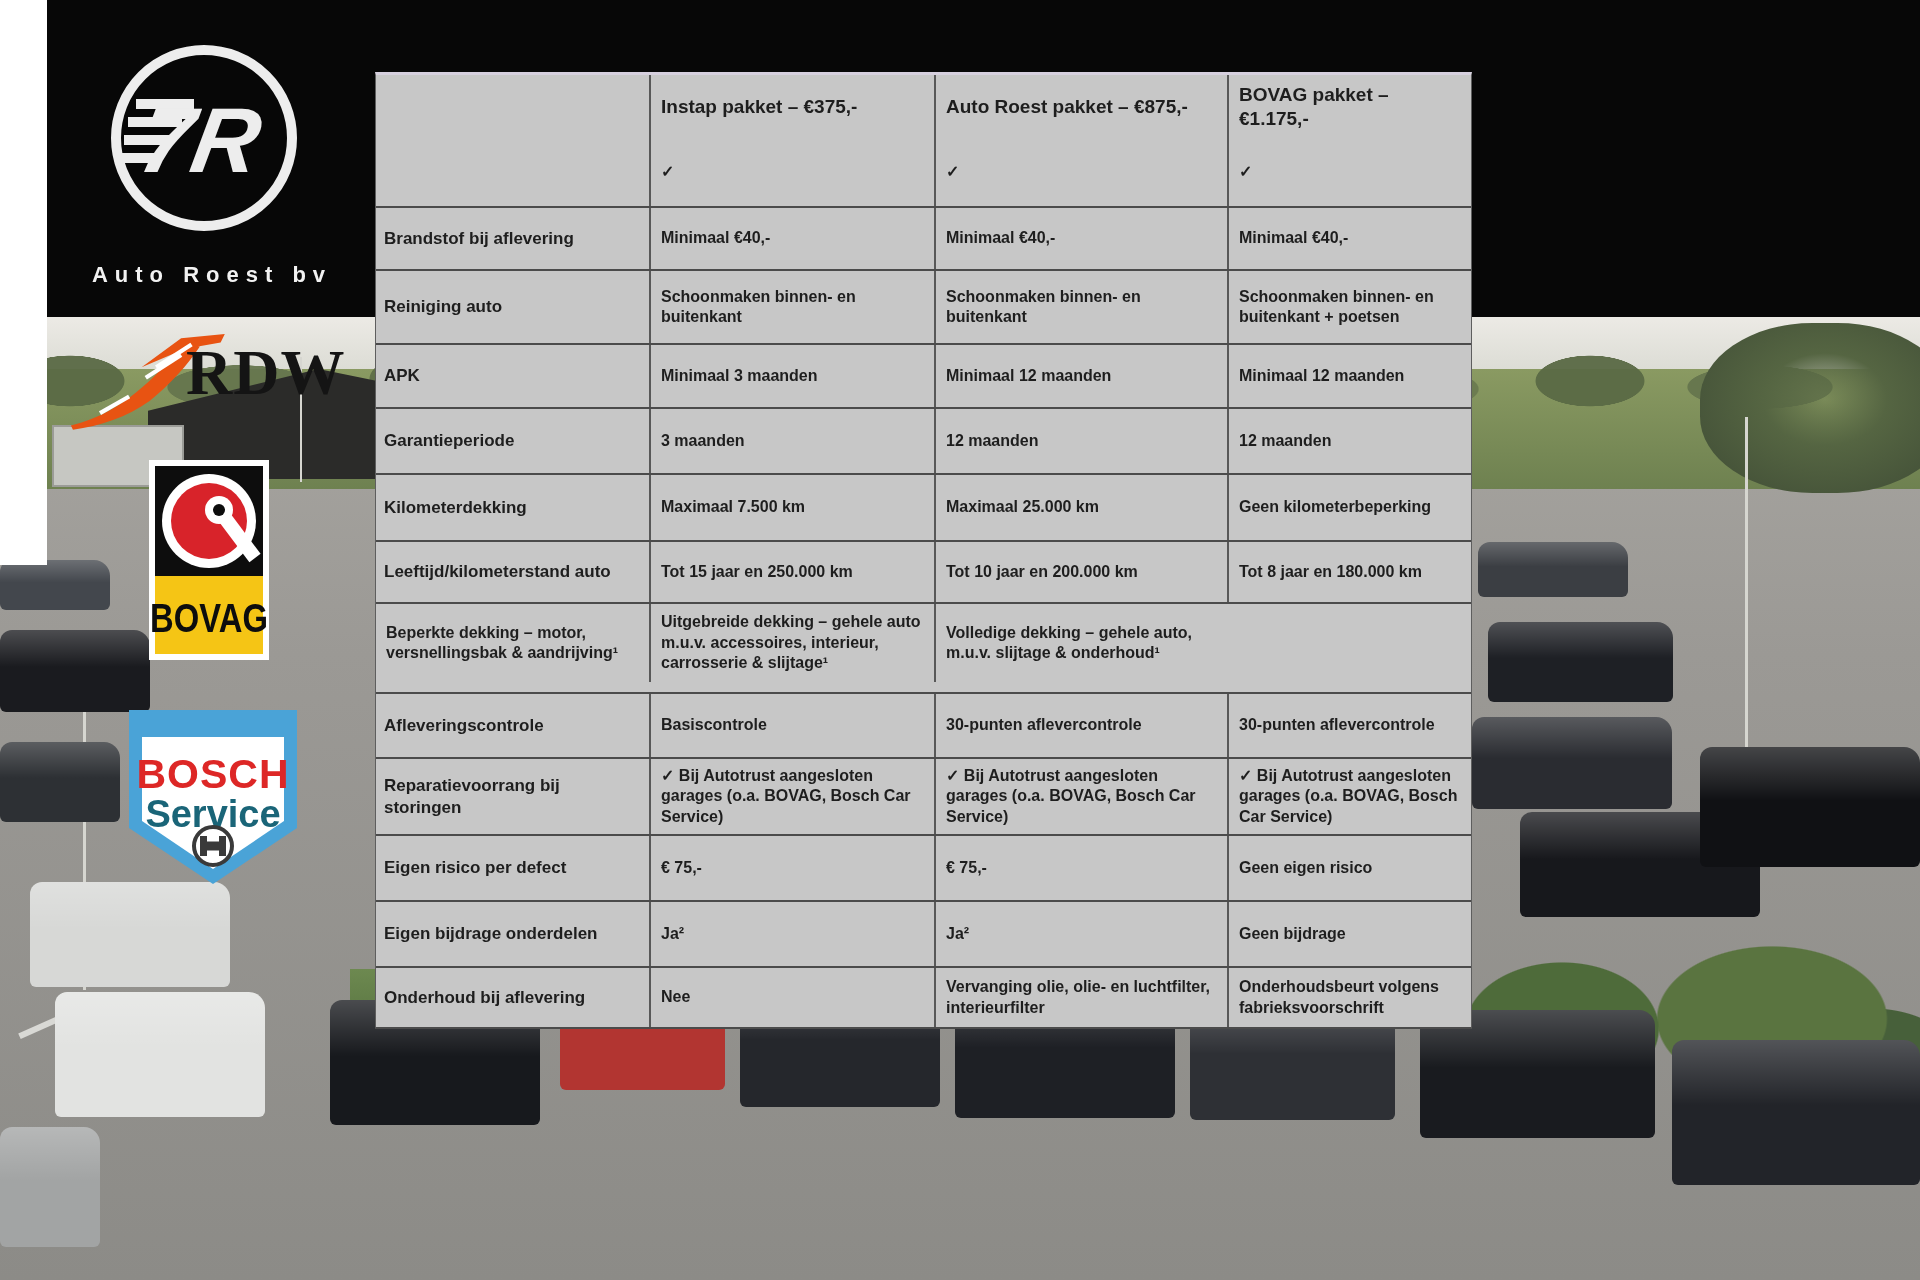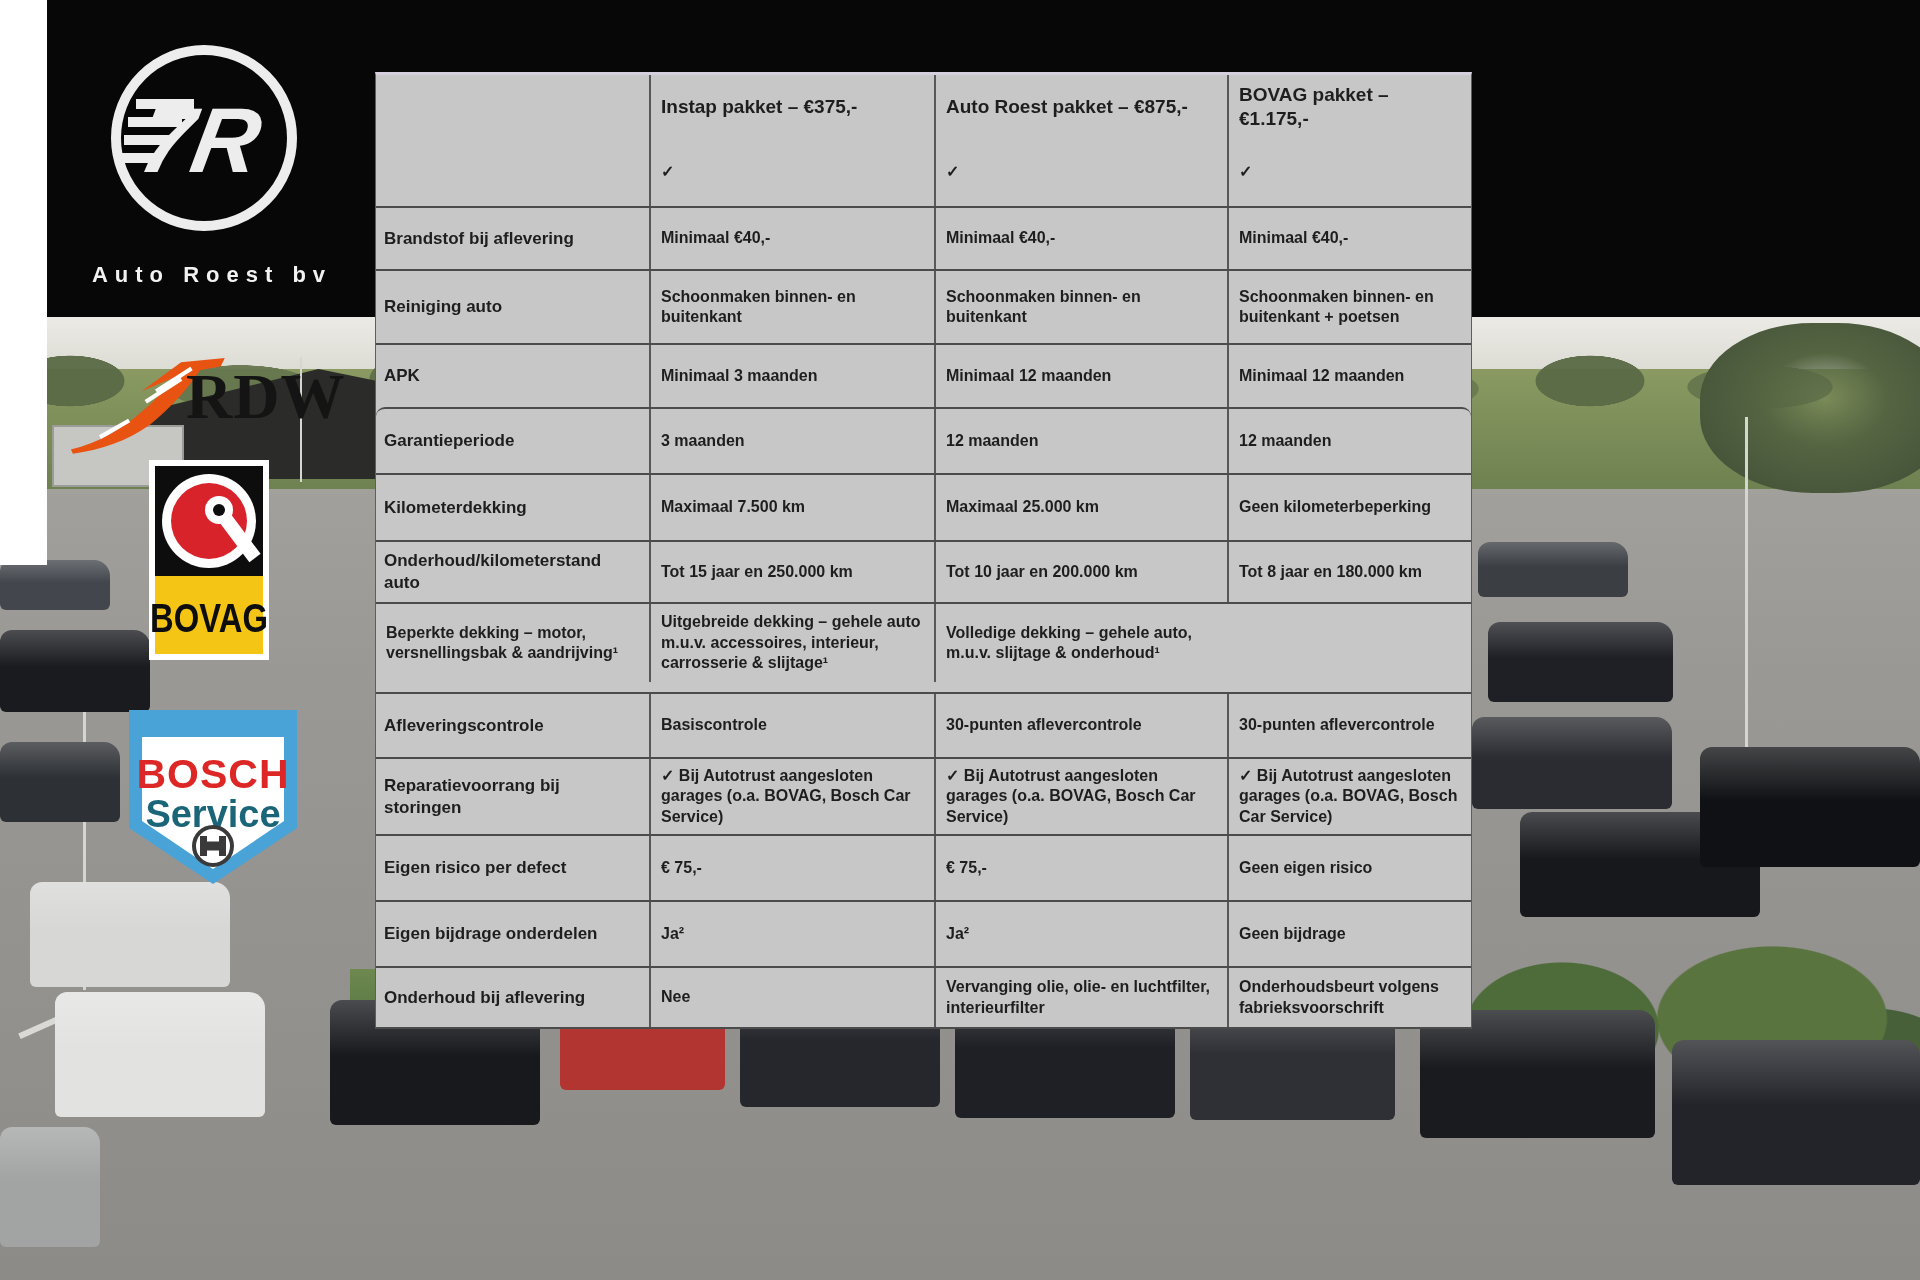--- a/index.html
+++ b/index.html
@@ -40,21 +40,21 @@
   .left-margin{position:absolute;left:0;top:0;width:47px;height:565px;background:#ffffff;z-index:3;}
   .black-band{position:absolute;left:47px;top:0;width:1873px;height:317px;
               background:var(--band-black,#070707);z-index:2;}
 
   
   .ar-logo{position:absolute;left:104px;top:38px;width:200px;height:200px;z-index:4;}
   .ar-name{position:absolute;left:47px;top:262px;width:330px;z-index:4;text-align:center;
            color:#f2f2f2;font-size:22px;font-weight:700;letter-spacing:7px;white-space:nowrap;}
 
   
-  .rdw{position:absolute;left:68px;top:356px;width:280px;height:104px;z-index:4;text-align:center;}
+  .rdw{position:absolute;left:68px;top:332px;width:280px;height:104px;z-index:4;text-align:center;}
   .rdw-wing{position:absolute;left:0;top:0;width:168px;height:104px;}
   .rdw-text{position:absolute;left:118px;top:4px;font-family:"Liberation Serif",serif;
             font-weight:600;font-size:64px;color:#141414;letter-spacing:1px;}
 
   
   .bovag{position:absolute;left:149px;top:460px;width:120px;height:156px;z-index:4;}
 
   
   .bosch{position:absolute;left:129px;top:710px;width:168px;height:174px;z-index:4;}
 
@@ -206,34 +206,34 @@
           <div class="cell value-cell">Schoonmaken binnen- en buitenkant</div>
           <div class="cell value-cell">Schoonmaken binnen- en buitenkant</div>
           <div class="cell value-cell">Schoonmaken binnen- en buitenkant + poetsen</div>
         </div>
         <div class="trow" style="height: 62px;">
           <div class="cell label-cell">APK</div>
           <div class="cell value-cell">Minimaal 3 maanden</div>
           <div class="cell value-cell">Minimaal 12 maanden</div>
           <div class="cell value-cell">Minimaal 12 maanden</div>
         </div>
-        <div class="trow" style="height: 64px; border-radius: 9px;">
+        <div class="trow" style="height: 64px;">
           <div class="cell label-cell">Garantieperiode</div>
           <div class="cell value-cell">3 maanden</div>
           <div class="cell value-cell">12 maanden</div>
           <div class="cell value-cell">12 maanden</div>
         </div>
         <div class="trow" style="height: 65px;">
           <div class="cell label-cell">Kilometerdekking</div>
           <div class="cell value-cell">Maximaal 7.500 km</div>
           <div class="cell value-cell">Maximaal 25.000 km</div>
           <div class="cell value-cell">Geen kilometerbeperking</div>
         </div>
         <div class="trow" style="height: 60px;">
-          <div class="cell label-cell">Onderhoud/kilometerstand auto</div>
+          <div class="cell label-cell">Leeftijd/kilometerstand auto</div>
           <div class="cell value-cell">Tot 15 jaar en 250.000 km</div>
           <div class="cell value-cell">Tot 10 jaar en 200.000 km</div>
           <div class="cell value-cell">Tot 8 jaar en 180.000 km</div>
         </div>
         <div class="trow" style="height: 78px;">
           <div class="cell value-cell">Beperkte dekking – motor, versnellingsbak &amp; aandrijving¹</div>
           <div class="cell value-cell">Uitgebreide dekking – gehele auto m.u.v. accessoires, interieur, carrosserie &amp; slijtage¹</div>
           <div class="cell value-cell">Volledige dekking – gehele auto, m.u.v. slijtage &amp; onderhoud¹</div>
         </div>
         <div class="trow" style="height: 63px; margin-top: 10px;">

